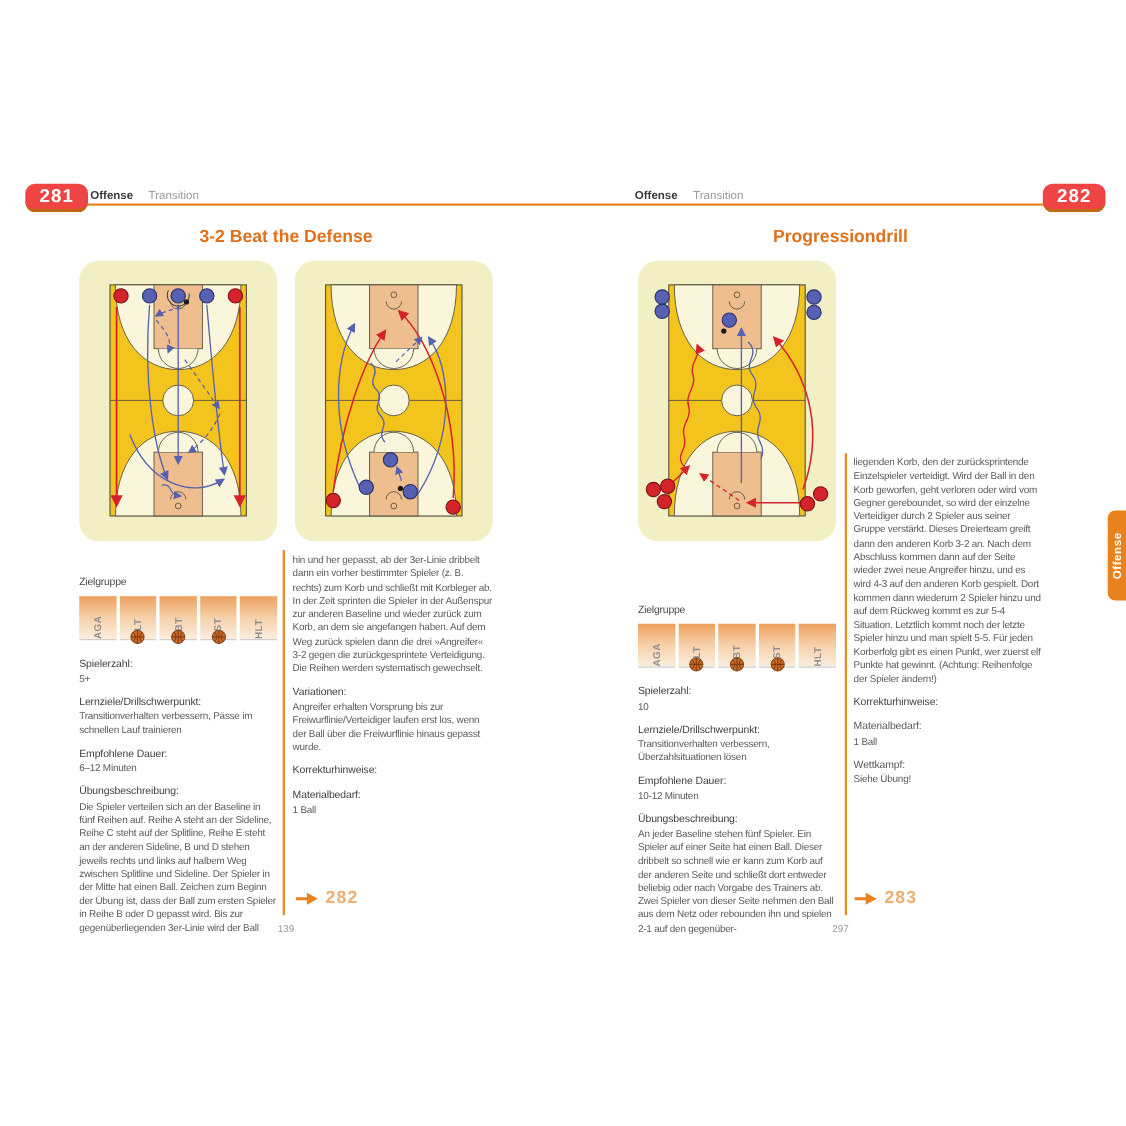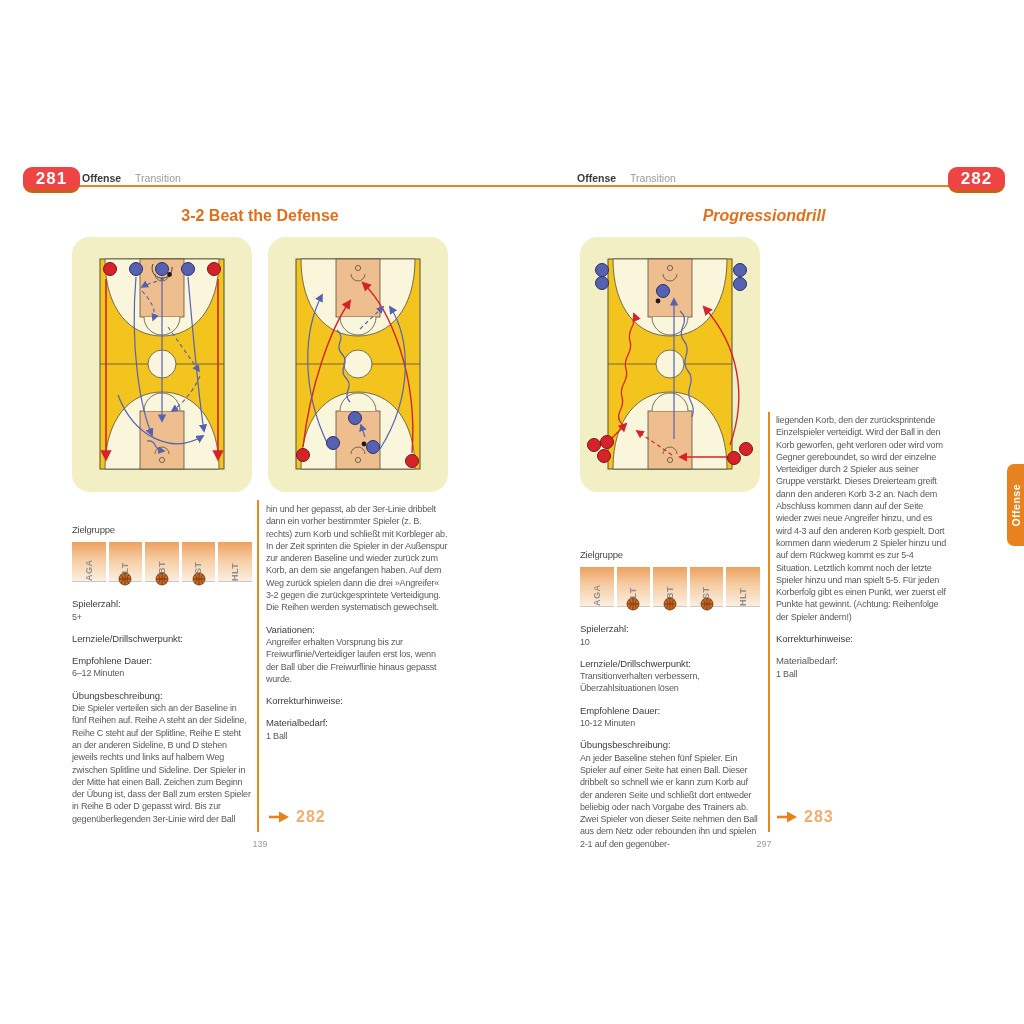--- a/index.html
+++ b/index.html
@@ -15,21 +15,21 @@
     font-size:17px;text-align:center;line-height:23px;letter-spacing:1px;
   }
   .badge.left{left:23px;}
   .badge.right{left:948px;}
   .headline{position:absolute;top:172px;font-size:10.5px;}
   .headline .cat{font-weight:bold;color:#3a3a3c;margin-right:14px;}
   .headline .sub{color:#9b9b9d;}
   .head-left{left:82px;} .head-right{left:577px;}
   .title{position:absolute;top:207px;font-size:16px;font-weight:bold;color:#e0701c;text-align:center;}
   .title.left{left:72px;width:376px;}
-  .title.right{left:580px;width:368px;font-style:italic;}
+  .title.right{left:580px;width:368px;}
   
   .card{position:absolute;top:237px;width:180px;height:255px;background:#f1efc3;border-radius:18px;}
   .card.c1{left:72px;} .card.c2{left:268px;} .card.c3{left:580px;}
   .card svg{display:block;}
   
   .zg-label{font-size:9.5px;color:#4a4a4c;margin-bottom:6px;margin-top:23px;}
   .zg-band{display:flex;gap:3px;height:40px;margin-bottom:16px;}
   .zg-cell{
     flex:1;position:relative;border-bottom:1px solid #c9c9c9;
     background:linear-gradient(180deg,#eda15f 0%,#f6cfa7 48%,#fbeedf 100%);
@@ -242,20 +242,21 @@
     <div class="zg-cell">
         <span class="zg-code">HLT</span>
       </div>
   </div>
   <div class="sec">
     <div class="sec-label">Spielerzahl:</div>
     <div class="sec-text">5+</div>
   </div>
   <div class="sec">
     <div class="sec-label">Lernziele/Drillschwerpunkt:</div>
+    <div class="sec-text">Transitionverhalten verbessern, Pässe im schnellen Lauf trainieren</div>
   </div>
   <div class="sec">
     <div class="sec-label">Empfohlene Dauer:</div>
     <div class="sec-text">6–12 Minuten</div>
   </div>
   <div class="sec">
     <div class="sec-label">Übungsbeschreibung:</div>
     <div class="sec-text">Die Spieler verteilen sich an der Baseline in fünf Reihen auf. Reihe A steht an der Sideline, Reihe C steht auf der Splitline, Reihe E steht an der anderen Sideline, B und D stehen jeweils rechts und links auf halbem Weg zwischen Splitline und Sideline. Der Spieler in der Mitte hat einen Ball. Zeichen zum Beginn der Übung ist, dass der Ball zum ersten Spieler in Reihe B oder D gepasst wird. Bis zur gegenüberliegenden 3er-Linie wird der Ball</div>
   </div>
 </div>
@@ -339,20 +340,24 @@
 
 <div class="col rcol2">
   <p class="para">liegenden Korb, den der zurücksprintende Einzelspieler verteidigt. Wird der Ball in den Korb geworfen, geht verloren oder wird vom Gegner gereboundet, so wird der einzelne Verteidiger durch 2 Spieler aus seiner Gruppe verstärkt. Dieses Dreierteam greift dann den anderen Korb 3-2 an. Nach dem Abschluss kommen dann auf der Seite wieder zwei neue Angreifer hinzu, und es wird 4-3 auf den anderen Korb gespielt. Dort kommen dann wiederum 2 Spieler hinzu und auf dem Rückweg kommt es zur 5-4 Situation. Letztlich kommt noch der letzte Spieler hinzu und man spielt 5-5. Für jeden Korberfolg gibt es einen Punkt, wer zuerst elf Punkte hat gewinnt. (Achtung: Reihenfolge der Spieler ändern!)</p>
   <div class="sec">
     <div class="sec-label">Korrekturhinweise:</div>
   </div>
   <div class="sec">
     <div class="sec-label plain">Materialbedarf:</div>
     <div class="sec-text">1 Ball</div>
   </div>
+  <div class="sec">
+    <div class="sec-label plain">Wettkampf:</div>
+    <div class="sec-text">Siehe Übung!</div>
+  </div>
 </div>
 
 <div class="xref right">
   <svg width="22" height="12" viewBox="0 0 22 12">
       <path d="M1,6 H13" stroke="#e8821e" stroke-width="2.6"></path>
       <path d="M11,0.5 L21,6 L11,11.5 Z" fill="#e8821e"></path>
     </svg>
   <span class="xref-num">283</span>
 </div>
 <div class="pagenum right">297</div>

